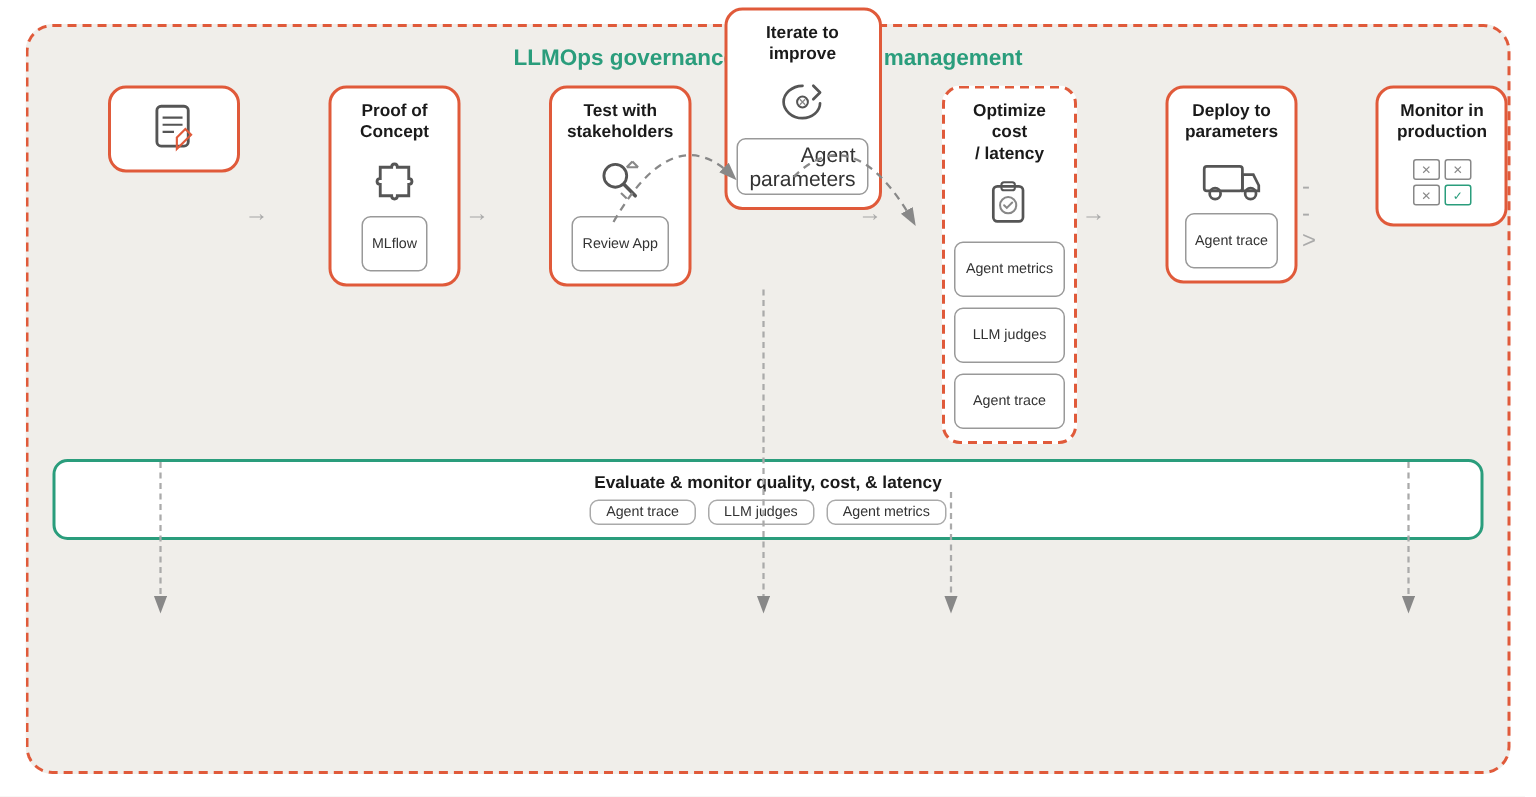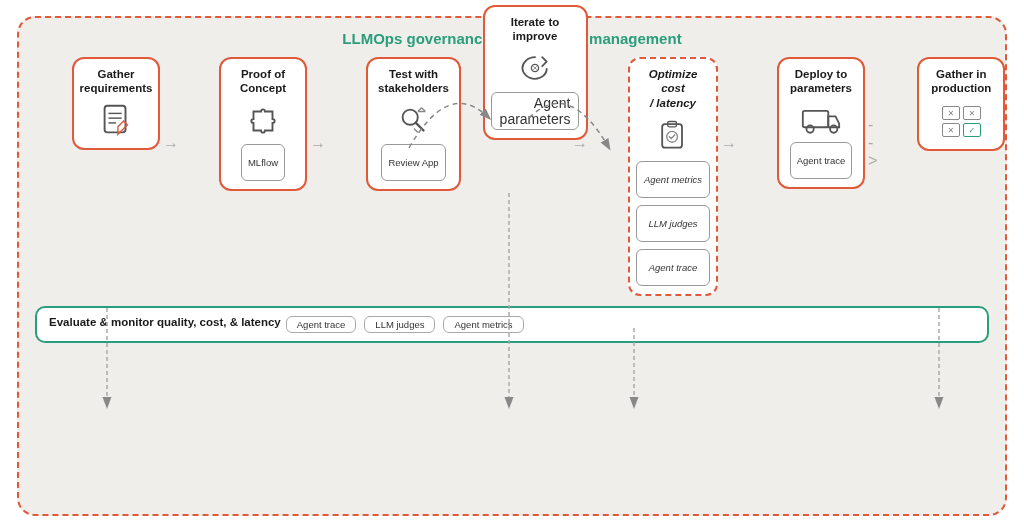--- a/index.html
+++ b/index.html
@@ -67,21 +67,22 @@
       margin-top: 4px;
     }
     
     .bottom-bar {
       background: #fff;
       border: 2px solid #2a9d7c;
       border-radius: 10px;
       margin-top: 10px;
       padding: 8px 12px;
       display: flex;
-      flex-direction: row;
+      flex-direction: column;
+      align-items: center;
       gap: 5px;
     }
     .bottom-bar-title {
       font-size: 11.5px;
       font-weight: 700;
       color: #1a1a1a;
     }
     .bottom-bar-badges {
       display: flex;
       gap: 8px;
@@ -128,21 +129,20 @@
       height: 120px;
       padding-top: 50px;
       color: #888;
       font-size: 14px;
     }
 
     
     .card-optimize {
       border-style: dashed;
       border-color: #e05a3a;
-      font-style: italic;
     }
 
     
     .monitor-grid {
       display: grid;
       grid-template-columns: 1fr 1fr;
       gap: 3px;
       margin: 4px auto;
     }
     .monitor-cell {
@@ -167,22 +167,20 @@
   </style>
 </head>
 <body>
 
 <div class="outer-container">
   <div class="outer-title">LLMOps governance and lifecycle management</div>
 
   <div class="cards-row">
 
     <div class="card" style="min-width:88px;">
-      <div class="card-title" style="white-space:pre-line;">Gather
-requirements</div>
       <svg width="38" height="38" viewBox="0 0 40 40">
         <rect x="8" y="4" width="22" height="28" rx="3" fill="none" stroke="#555" stroke-width="2"></rect>
         <line x1="12" y1="12" x2="26" y2="12" stroke="#555" stroke-width="1.5"></line>
         <line x1="12" y1="17" x2="26" y2="17" stroke="#555" stroke-width="1.5"></line>
         <line x1="12" y1="22" x2="20" y2="22" stroke="#555" stroke-width="1.5"></line>
         <path d="M22 26 L28 20 L32 24 L26 30 L22 34 L22 26Z" fill="none" stroke="#e05a3a" stroke-width="1.5"></path>
       </svg>
     </div>
 
     <div class="arrow-connector" style="color:#aaa;font-size:16px;padding-top:52px;">→</div>
@@ -253,21 +251,21 @@
         <path d="M30 14 L38 14 L42 22 L42 26 L30 26 Z" fill="none" stroke="#555" stroke-width="2"></path>
         <circle cx="10" cy="28" r="4" fill="none" stroke="#555" stroke-width="2"></circle>
         <circle cx="36" cy="28" r="4" fill="none" stroke="#555" stroke-width="2"></circle>
       </svg>
       <div class="card-badge">Agent trace</div>
     </div>
 
     <div class="arrow-connector" style="color:#aaa;font-size:16px;padding-top:52px;">- -&gt;</div>
 
     <div class="card" style="min-width:88px;">
-      <div class="card-title" style="white-space:pre-line;">Gather in
+      <div class="card-title" style="white-space:pre-line;">Monitor in
 production</div>
       <div class="monitor-grid">
         <div class="monitor-cell">✕</div>
         <div class="monitor-cell">✕</div>
         <div class="monitor-cell">✕</div>
         <div class="monitor-cell" style="border-color:#2a9d7c; color:#2a9d7c;">✓</div>
       </div>
     </div>
 
   </div>

